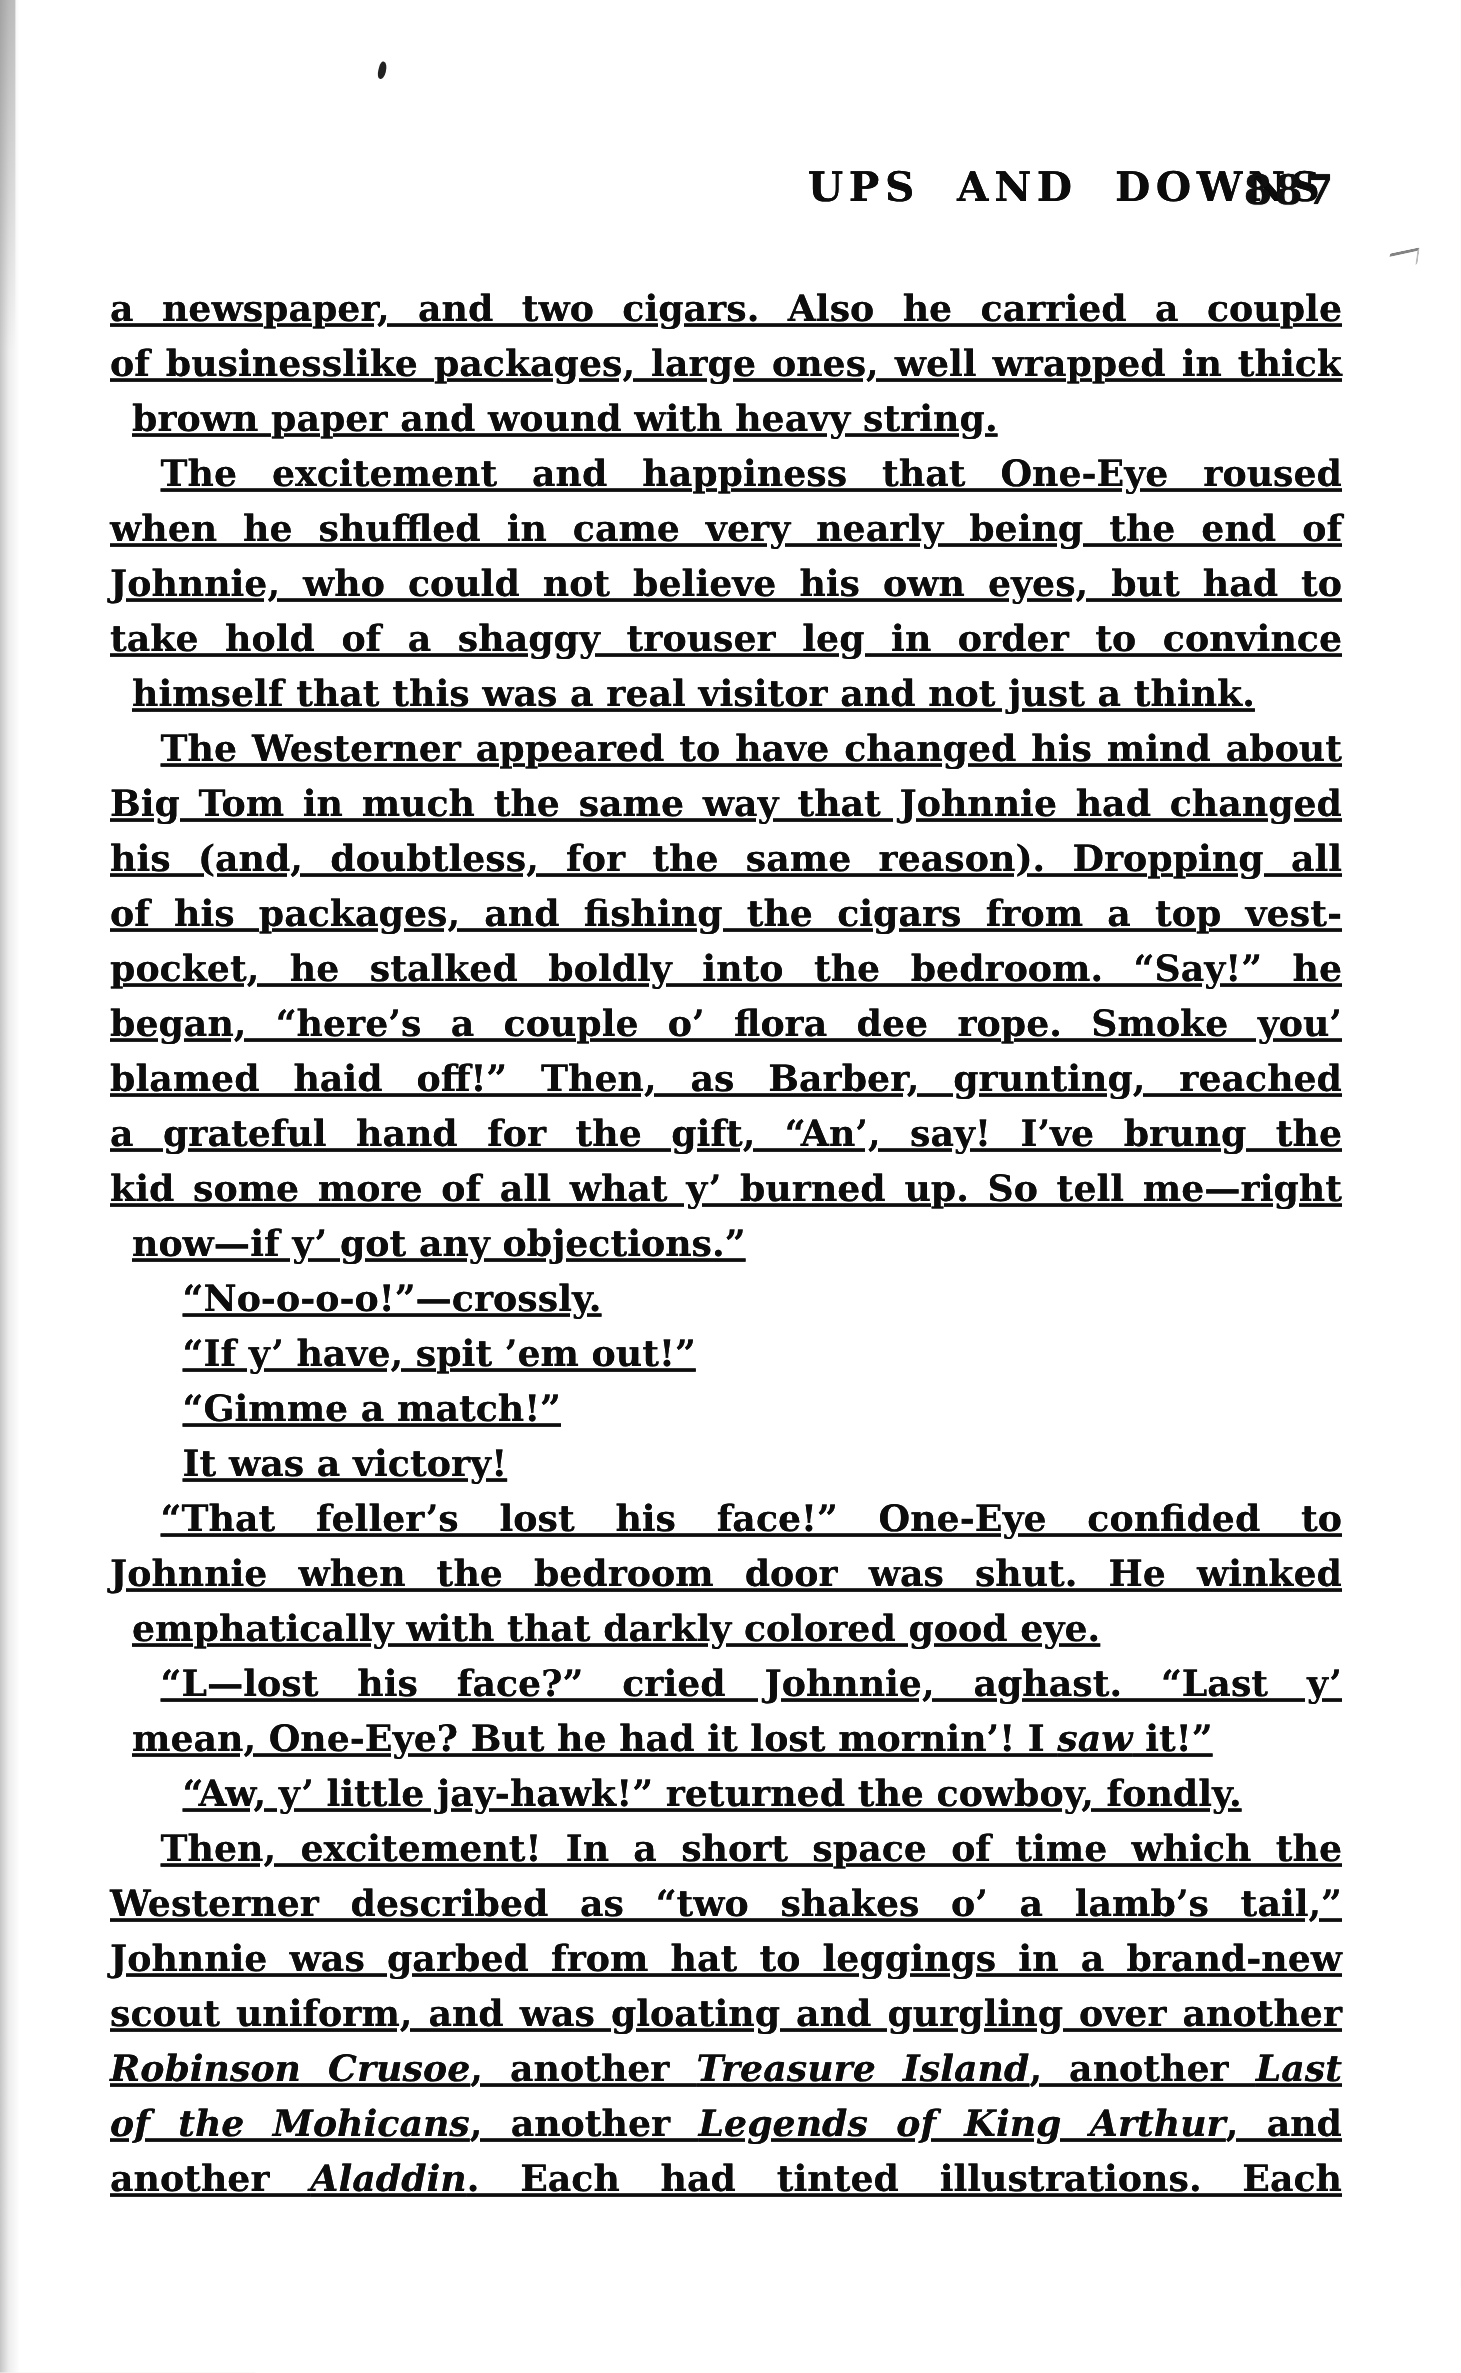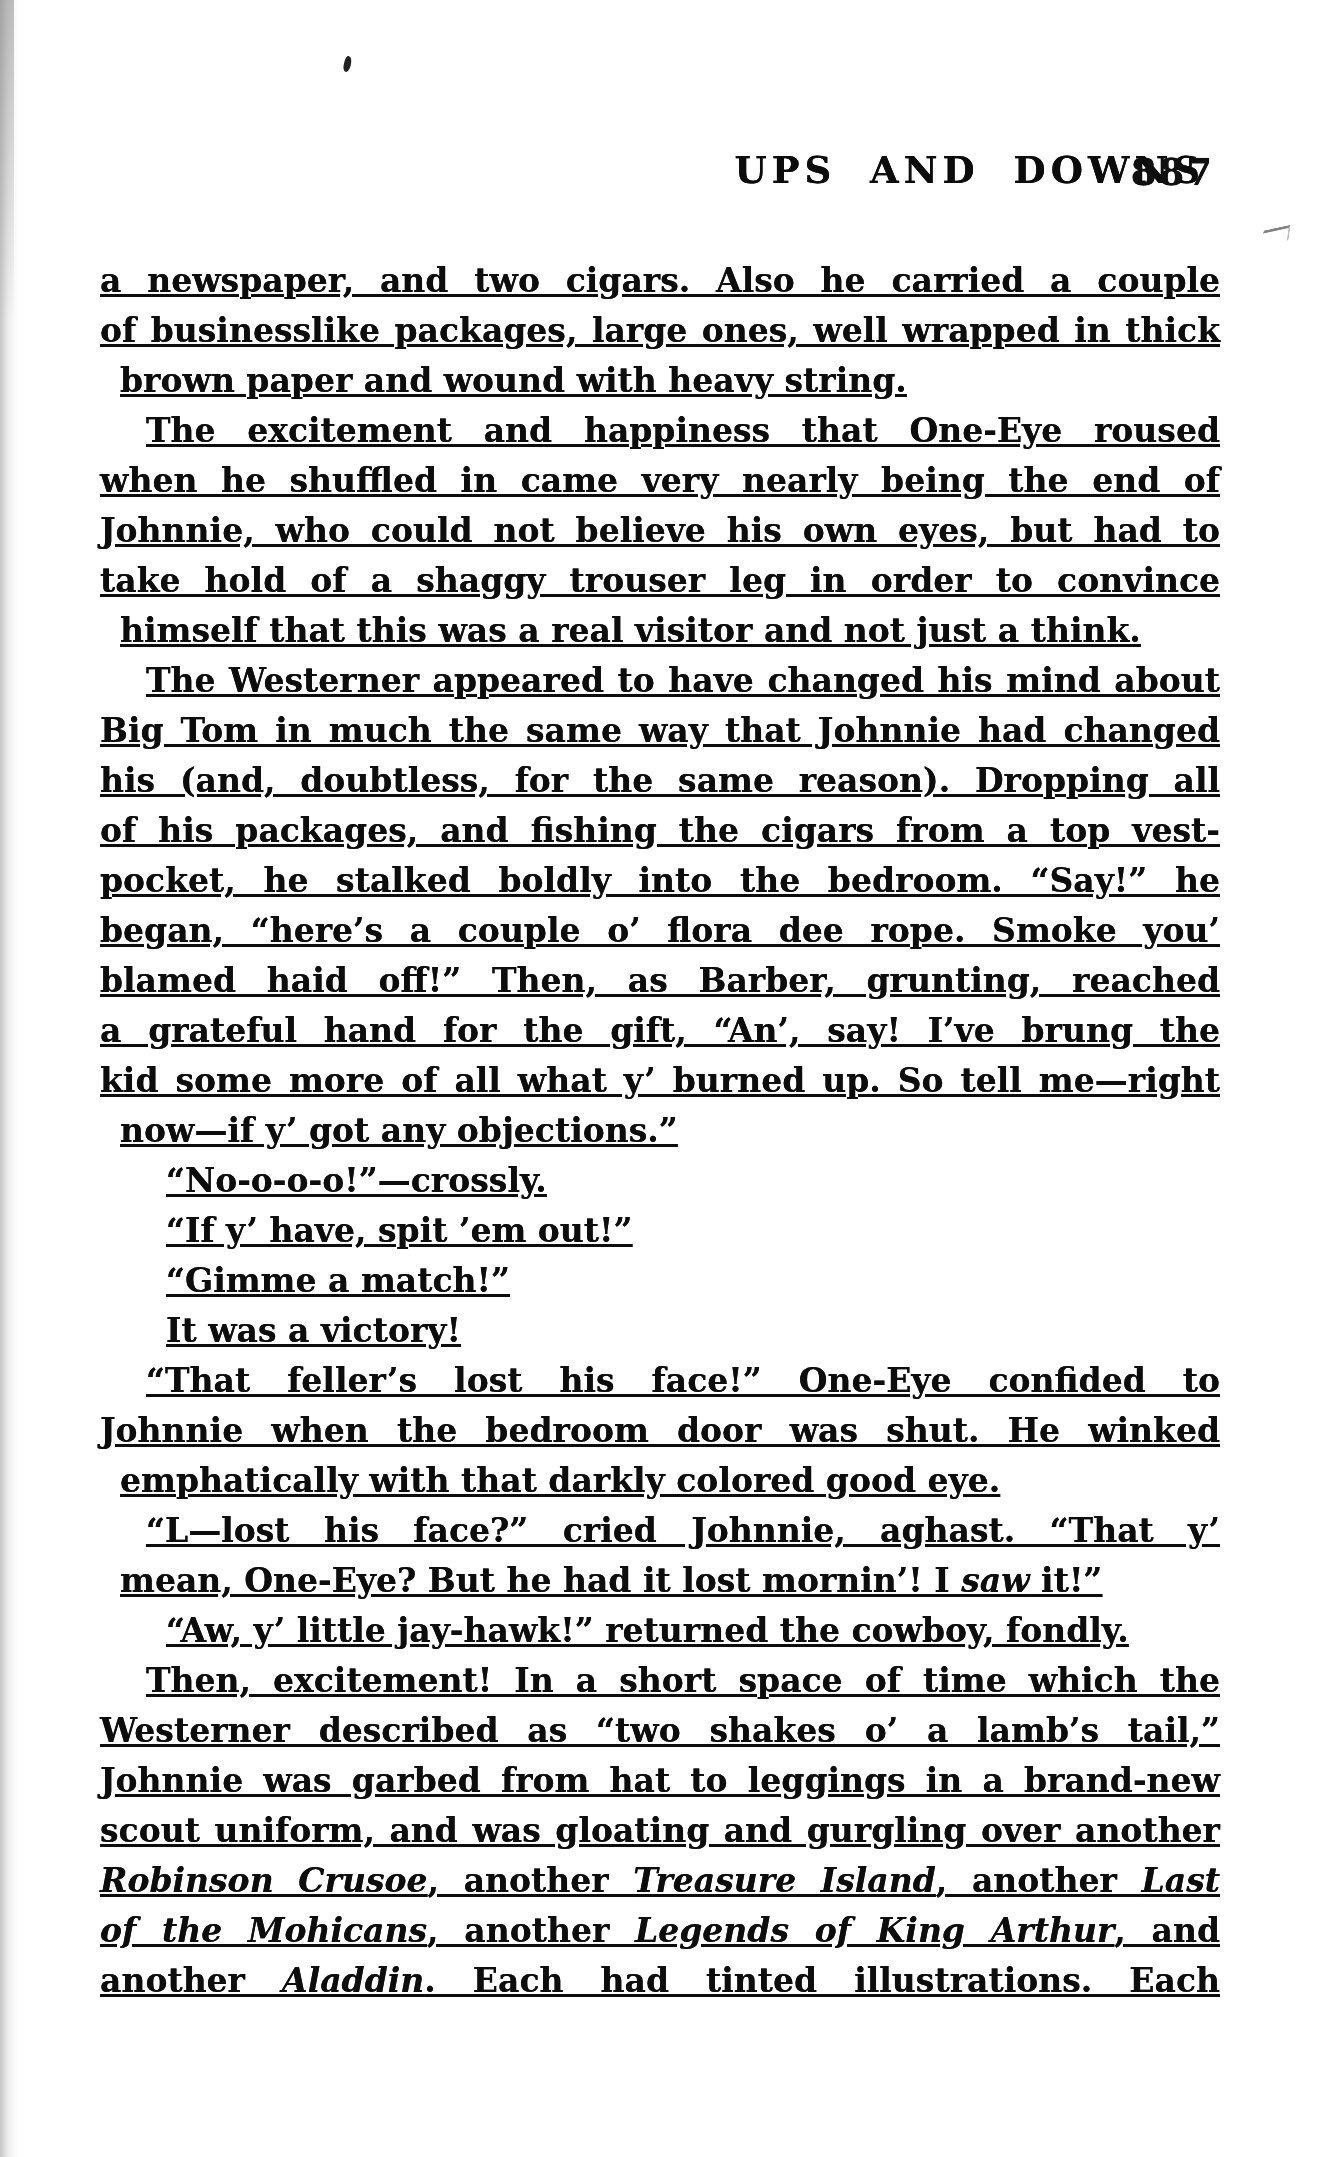--- a/index.html
+++ b/index.html
@@ -142,21 +142,21 @@
       </div>
       <div class="paragraph">
         <div class="line indent endline"><span>It was a victory!</span></div>
       </div>
       <div class="paragraph">
         <div class="line indent"><span>“That feller’s lost his face!” One-Eye confided to</span></div>
         <div class="line"><span>Johnnie when the bedroom door was shut. He winked</span></div>
         <div class="line endline"><span>emphatically with that darkly colored good eye.</span></div>
       </div>
       <div class="paragraph">
-        <div class="line indent"><span>“L—lost his face?” cried Johnnie, aghast. “That y’</span></div>
+        <div class="line indent"><span>“L—lost his face?” cried Johnnie, aghast. “Last y’</span></div>
         <div class="line endline"><span>mean, One-Eye? But he had it lost mornin’! I </span><span class="italic">saw</span><span> it!”</span></div>
       </div>
       <div class="paragraph">
         <div class="line indent endline"><span>“Aw, y’ little jay-hawk!” returned the cowboy, fondly.</span></div>
       </div>
       <div class="paragraph">
         <div class="line indent"><span>Then, excitement! In a short space of time which the</span></div>
         <div class="line"><span>Westerner described as “two shakes o’ a lamb’s tail,”</span></div>
         <div class="line"><span>Johnnie was garbed from hat to leggings in a brand-new</span></div>
         <div class="line"><span>scout uniform, and was gloating and gurgling over another</span></div>

